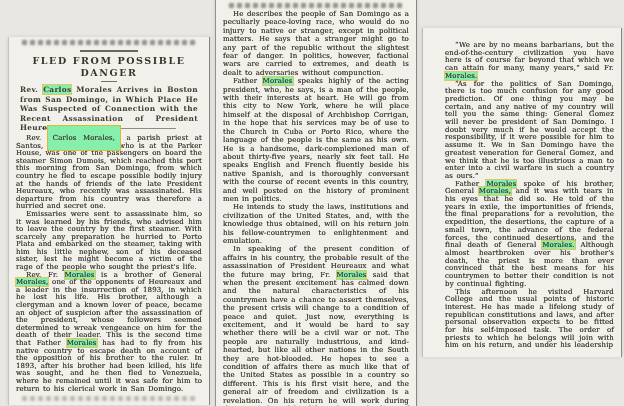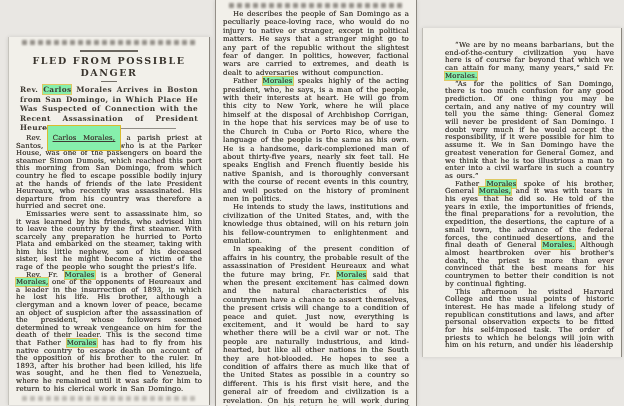--- a/index.html
+++ b/index.html
@@ -43,21 +43,21 @@
     margin:0; font-size:7px; text-align:justify; text-indent:10px;
     letter-spacing:.15px; word-spacing:1px;
     text-shadow:0 0 .4px rgba(63,58,51,.8);
   }
   .col-1 .body p { line-height:7.6px; }
   .col-2 .body p { line-height:8.4px; }
   .col-3 .body p { line-height:7.7px; }
   .col-3 .body { margin-top:14px; }
   .col-2 .body { margin-top:2px; }
   .hl { background:#86efac; box-shadow:0 0 0 1px rgba(214,182,40,.7); }
-  .hl-box { padding:8px 5px; box-shadow:0 0 0 1px #d9bc2e; position:relative;text-decoration:underline; }
+  .hl-box { padding:8px 5px; box-shadow:0 0 0 1px #d9bc2e; position:relative; }
 </style>
 </head>
 <body>
 
 <div class="scan">
 
   <div class="col col-1">
     <div class="cut"></div>
     <div class="rule-center"></div>
     <h1 class="headline">FLED FROM POSSIBLE DANGER</h1>

